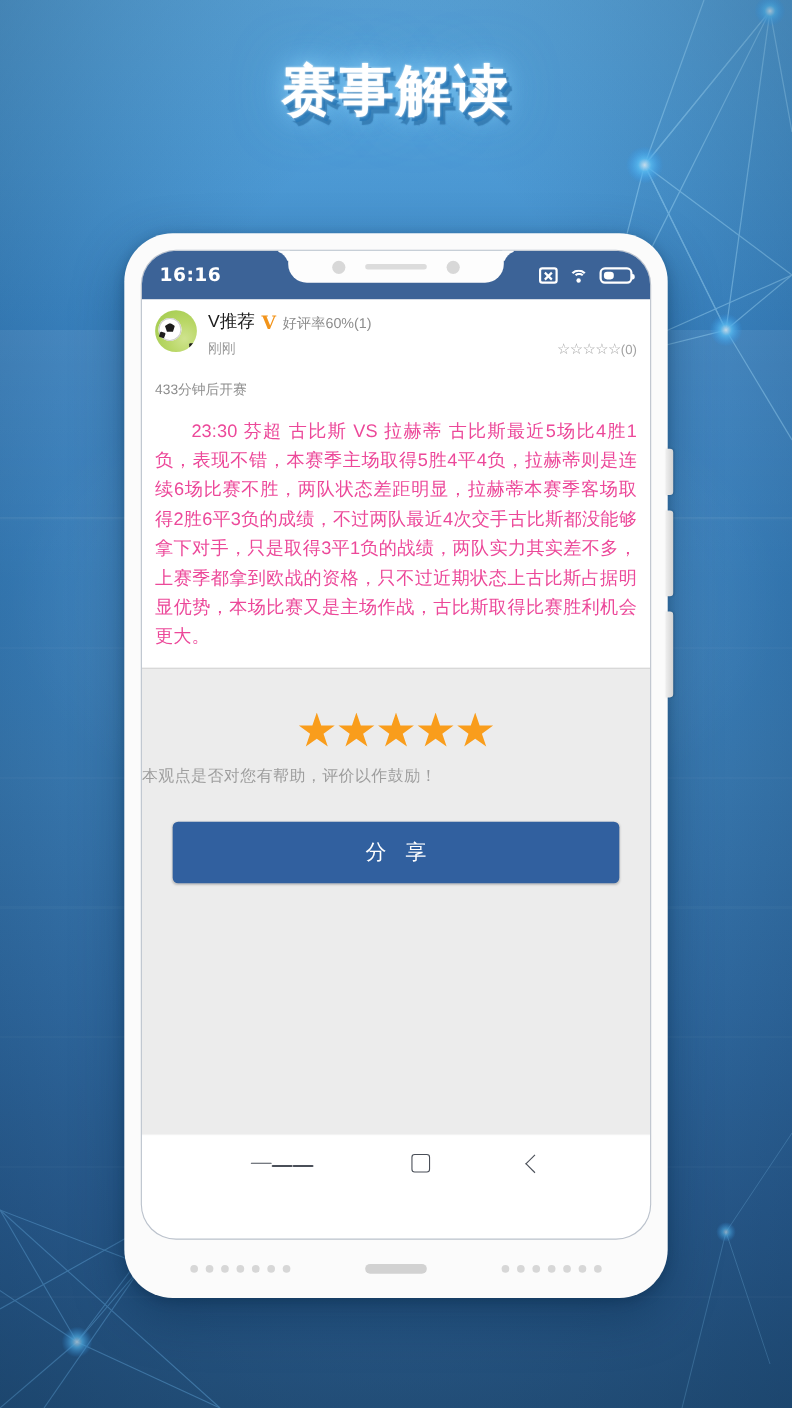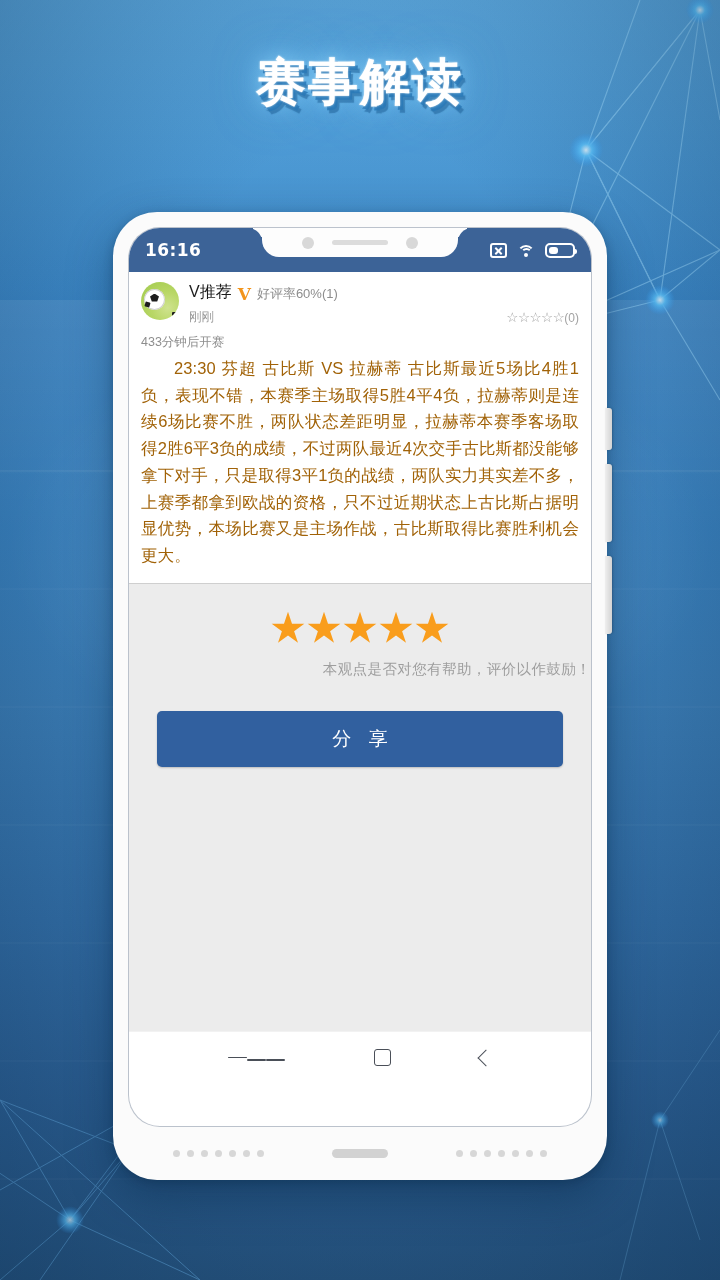--- a/index.html
+++ b/index.html
@@ -267,54 +267,54 @@
     display: flex; align-items: flex-end; gap: 6px;
   }
   .poster-name { font-size: 16px; color: #1c1c1c; }
   .v-badge {
     font-size: 17px; font-weight: 700; color: #f2941b;
     font-family: "DejaVu Serif","Liberation Serif",serif;
     line-height: 1;
   }
   .praise { font-size: 13px; color: #8d8d8d; }
   .poster-row2 {
-    display: flex; align-items: flex-start; justify-content: space-between;
+    display: flex; align-items: flex-end; justify-content: space-between;
     margin-top: 6px;
   }
   .when { font-size: 12.5px; color: #9a9a9a; }
   .stars-empty {
     font-size: 13.5px; color: #a3a3a3; letter-spacing: -0.5px;
     white-space: nowrap;
   }
   .stars-empty .cnt { font-size: 12px; color: #a3a3a3; letter-spacing: 0; }
 
   .match-line {
     margin-top: 8px;
     display: flex; align-items: baseline; gap: 7px;
     flex-wrap: wrap;
   }
   .match-title {
     font-size: 19px; color: #2a72c8; letter-spacing: .2px;
   }
-  .match-kick { font-size: 12.5px; color: #8d8d8d; }
+  .match-kick { font-size: 12.5px; color: #8d8d8d; margin-top: 12px; }
 
   .body-text {
-    margin-top: 4px;
+    margin-top: 16px;
     font-size: 16.5px;
     line-height: 1.62;
-    color: #a16207;
+    color: #ec4899;
     text-align: justify;
     text-indent: 2em;
     letter-spacing: .1px;
   }
 
   
   .rate-zone {
-    padding-top: 28px;
-    text-align: right;
+    padding-top: 40px;
+    text-align: left;
   }
   .stars-filled {
     display: flex; justify-content: center; gap: 2px;
   }
   .star {
     width: 34px; height: 34px;
     background: #f99d1c;
     clip-path: polygon(50% 0%, 61.8% 35%, 98% 35%, 68% 57%, 79.4% 91%,
                        50% 70%, 20.6% 91%, 32% 57%, 2% 35%, 38.2% 35%);
   }

